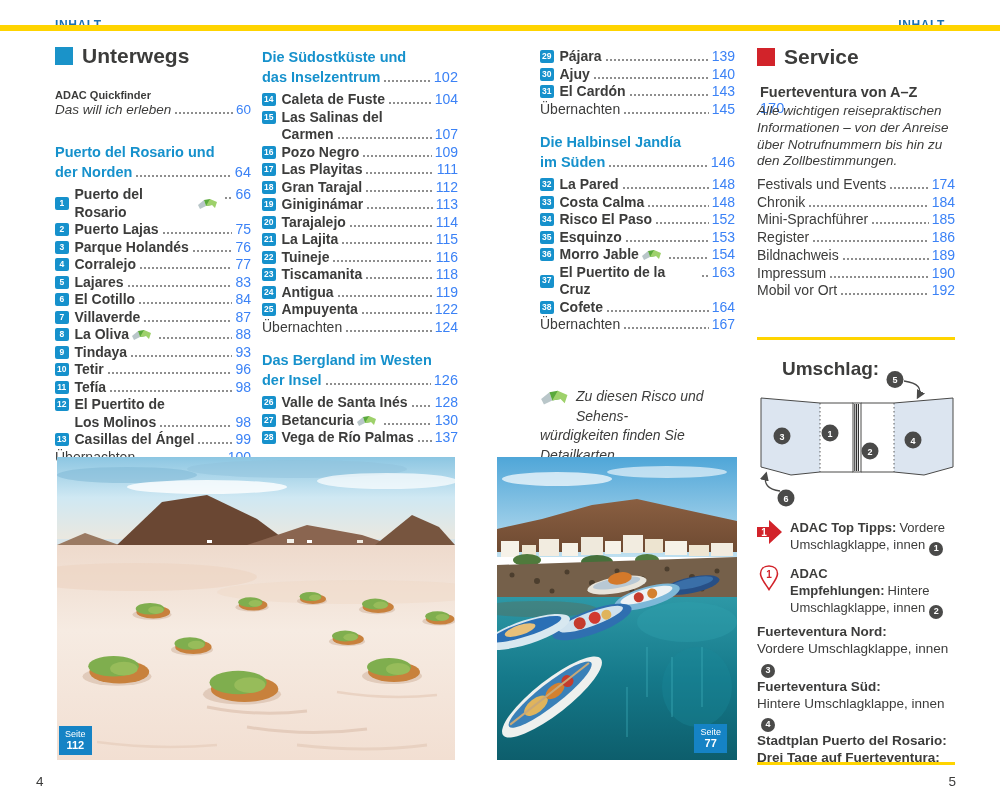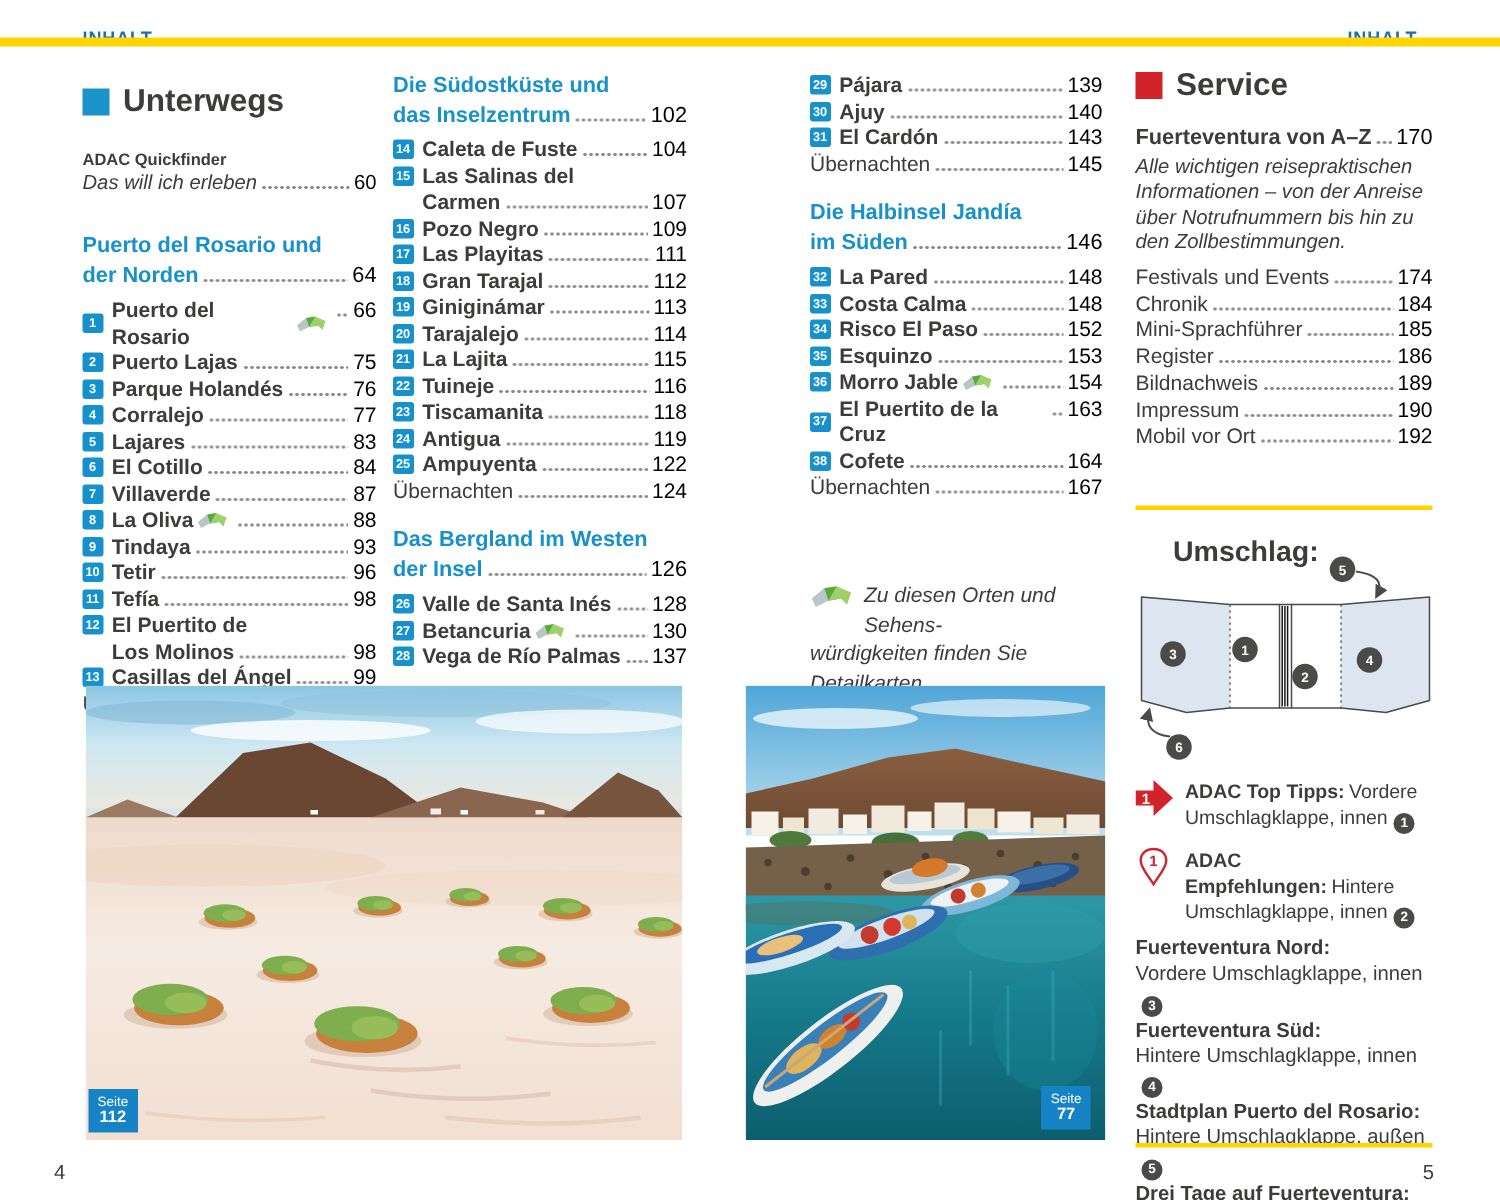--- a/index.html
+++ b/index.html
@@ -3,33 +3,33 @@
 <meta charset="utf-8">
 <style>
   html,body{margin:0;padding:0;background:#fff;}
   #page{position:relative;width:1000px;height:800px;background:#fff;overflow:hidden;
         font-family:"Liberation Sans",sans-serif;color:#3C3C3B;}
   .hdr{position:absolute;top:18px;font-size:12px;font-weight:bold;letter-spacing:.6px;color:#1C6FB2;}
   .hdr.left{left:55px}.hdr.right{right:55px}
   .ybar{position:absolute;top:25px;left:0;width:1000px;height:6px;background:#FFD400;}
 
   .col{position:absolute;font-size:14px;}
-  #col1{left:55px;top:56px;width:196px;}
+  #col1{left:55px;top:44px;width:196px;}
   #col2{left:262px;top:48px;width:196px;}
   #col3{left:540px;top:48px;width:195px;height:400px;}
   #col4{left:757px;top:40px;width:198px;height:732px;}
 
   .section-title{display:flex;align-items:center;gap:9px;font-size:21px;font-weight:bold;}
   .sq{width:18px;height:18px;flex:none;}
   .sq.blue{background:#1A93C9}.sq.red{background:#D2232A}
 
   .eline{display:flex;align-items:baseline;}
   .dots{flex:1;height:2px;margin:0 3px;min-width:8px;background-image:radial-gradient(circle,#8E8E8E 1px,transparent 1.3px);
         background-size:4px 2px;background-repeat:repeat-x;background-position:left bottom;}
-  .pg{font-weight:normal;font-style:normal;color:#000000;}
+  .pg{font-weight:normal;font-style:normal;color:#3b82f6;}
 
   .qf-title{font-weight:bold;font-size:11px;margin-top:21px;}
   .qf-row{font-style:italic;font-size:13.5px;line-height:18px;}
 
   .bluehead{color:#1691CC;font-weight:bold;font-size:14.5px;line-height:19.5px;}
   #col1 .bluehead{margin-top:24px;}
   .bluehead.mt{margin-top:15px;}
 
   .entries{margin-top:4px;}
   .entry{font-weight:bold;font-size:14px;line-height:17.5px;}
@@ -39,21 +39,21 @@
   .l2{padding-left:19.5px;}
   .mapicon{flex:none;margin:0 3px;align-self:center;display:flex;}
 
   .note{position:absolute;left:0;top:339px;width:195px;font-style:italic;font-size:14px;line-height:19.5px;}
   .note .nicon{position:absolute;left:0;top:1px;}
   .note .n1{padding-left:36px;}
 
   
   #col4>div, #col4>svg{position:absolute;left:0;}
   .svc-title{top:5px;}
-  .az-row{top:44px;width:198px;font-weight:bold;font-size:14.5px;}
+  .az-row{top:44px;width:198px;font-weight:bold;font-size:14.5px;flex-direction:column;}
   .az-desc{top:63px;font-style:italic;font-size:13.5px;line-height:16.8px;}
   .svc-list{top:132px;width:198px;}
   .svc-list .entry{line-height:17.7px;}
   .ysep{height:2.5px;background:#FFD400;width:198px;}
   .ysep.s1{top:297px}.ysep.s2{top:722px}
   .um-title{top:318px;font-size:19px;font-weight:bold;margin-left:25px;}
   #diagram{top:330px;}
 
   .legend{display:flex;gap:7px;width:198px;}
   .legend.tipps{top:477px}.legend.empf{top:523px}
@@ -584,21 +584,21 @@
             <span class="pg">167</span>
           </div>
         </div>
       </div>
     <div class="note">
       <span class="nicon"><svg width="30" height="18" viewBox="0 0 20 13">
             <polygon points="0,8 6,3 8,9 2,12" fill="#B9C6C9"></polygon>
             <polygon points="6,3 12,2 14,8 8,9" fill="#5AA93C"></polygon>
             <polygon points="12,2 19,5 17,11 14,8 8,9" fill="#9ED16B"></polygon>
           </svg></span>
-      <div class="n1">Zu diesen Orten und Sehens-</div>
+      <div class="n1">Zu diesen Risco und Sehens-</div>
       <div>würdigkeiten finden Sie Detailkarten</div>
       <div>im Innenteil des Reiseführers.</div>
     </div>
   </div>
 
   <div class="col" id="col4">
     <div class="section-title svc-title">
       <span class="sq red"></span>
       <span>Service</span>
     </div>
@@ -733,21 +733,20 @@
     <div class="cover">
           <div class="ct">Fuerteventura Nord:</div>
           <div class="cd"><span>Vordere Umschlagklappe, innen</span><span class="cbadge">3</span></div>
         </div>
         <div class="cover">
           <div class="ct">Fuerteventura Süd:</div>
           <div class="cd"><span>Hintere Umschlagklappe, innen</span><span class="cbadge">4</span></div>
         </div>
         <div class="cover">
           <div class="ct">Stadtplan Puerto del Rosario:</div>
-          <div class="cd"><span>Hintere Umschlagklappe, außen</span><span class="cbadge">5</span></div>
         </div>
         <div class="cover">
           <div class="ct">Drei Tage auf Fuerteventura:</div>
 
         </div>
       </div>
     <div class="ysep s2"></div>
   </div>
 
   <div class="photo" id="photoL">

